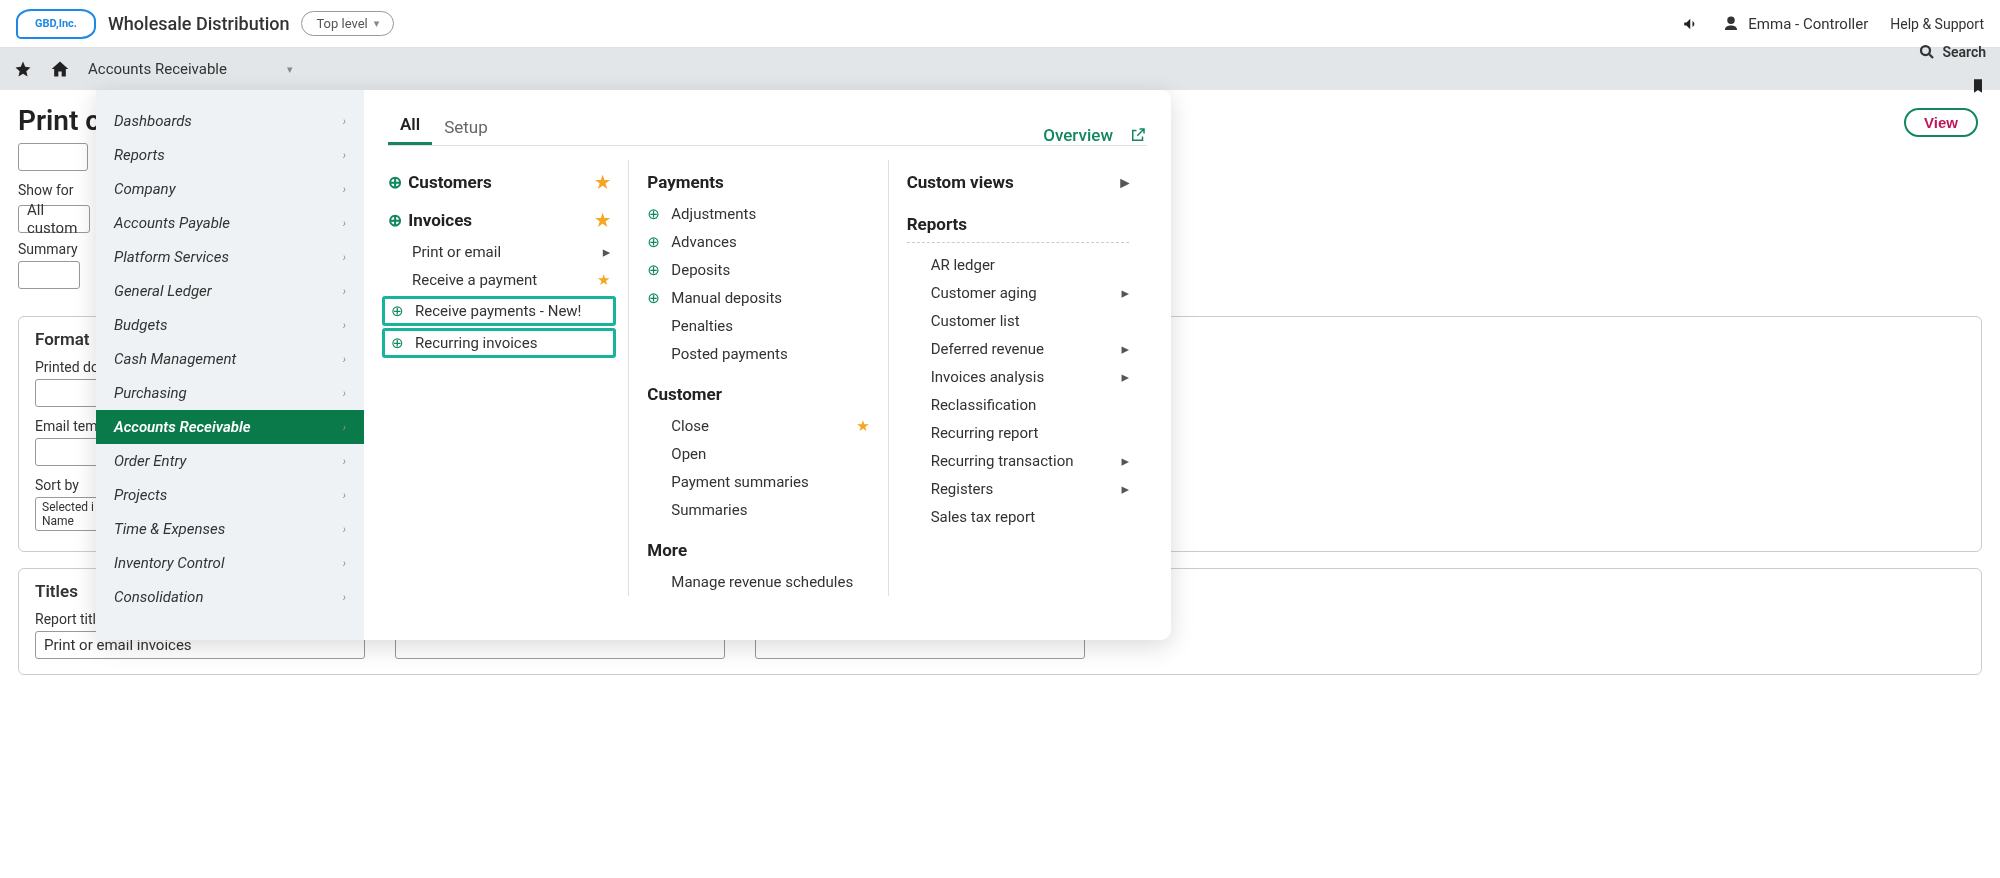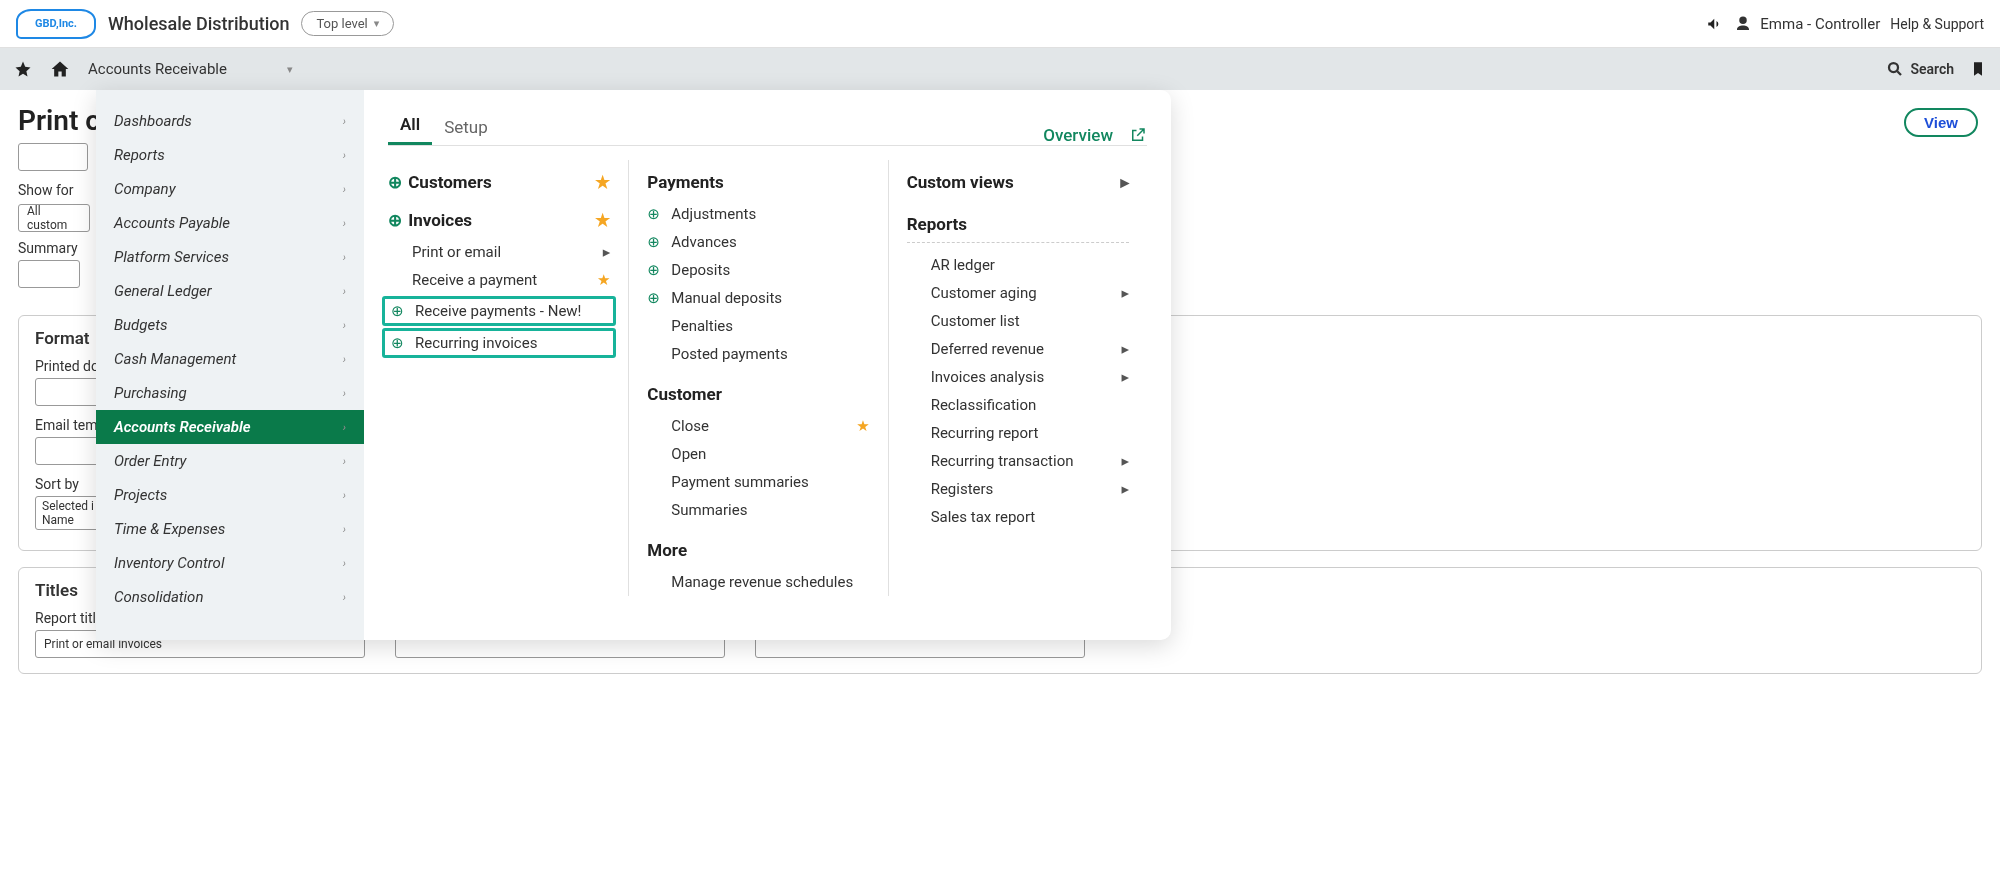--- a/index.html
+++ b/index.html
@@ -45,67 +45,67 @@
   display: inline-flex;
   align-items: center;
   gap: 6px;
   background: #fff;
   color: #555;
 }
 .top-right {
   margin-left: auto;
   display: flex;
   align-items: center;
-  gap: 10px;
+  gap: 22px;
 }
 .icon-btn { display:inline-flex; align-items:center; color:#222; }
 .user-block { display:flex; align-items:center; gap:8px; font-size:15px;}
 
 .sub-header {
   background: #e2e6e8;
   height: 42px;
   display: flex;
   align-items: center;
   padding: 0 14px;
   gap: 18px;
 }
 .sub-header .breadcrumb-link {
   font-size: 15px;
   color: #333;
 }
-.sub-right { margin-left:auto; display:flex; align-items:flex-end; gap:16px;}
+.sub-right { margin-left:auto; display:flex; align-items:flex-end; gap:16px;flex-direction:column;}
 .search-block { display:flex; align-items:center; gap:6px; font-weight:600;}
 .page-bg {
   padding: 14px 18px;
   background: #fff;
 }
 .page-title { font-size: 28px; font-weight: 600; color: #222; margin-bottom:6px;}
 .field-group { margin-bottom: 8px; }
 .field-label { font-size: 14px; color: #333; margin-bottom: 4px; display:block;}
 .input-like {
   border: 1px solid #999;
   background: #fff;
   height: 28px;
   border-radius: 3px;
   padding: 0 8px;
-  font-size: 12px;
+  font-size: 15px;
   display:inline-flex;
   align-items:center;
 }
 .section-box {
   border: 1px solid #ccc;
   border-radius: 6px;
   padding: 12px 16px;
   margin-top: 16px;
 }
 .section-title { font-size: 17px; font-weight: 600; margin-bottom:10px; }
 .fields-row { display:flex; gap: 30px; flex-wrap:wrap; margin-top:8px;}
 .view-btn {
   border: 2px solid #12875f;
-  color: #1d4ed8;
+  color: #be185d;
   background: #fff;
   border-radius: 18px;
   padding: 4px 18px;
   font-size: 15px;
   font-weight: 600;
 }
 .top-right-view { position:absolute; right:22px; top: 108px; }
 
 .mega-menu {
   position: absolute;

